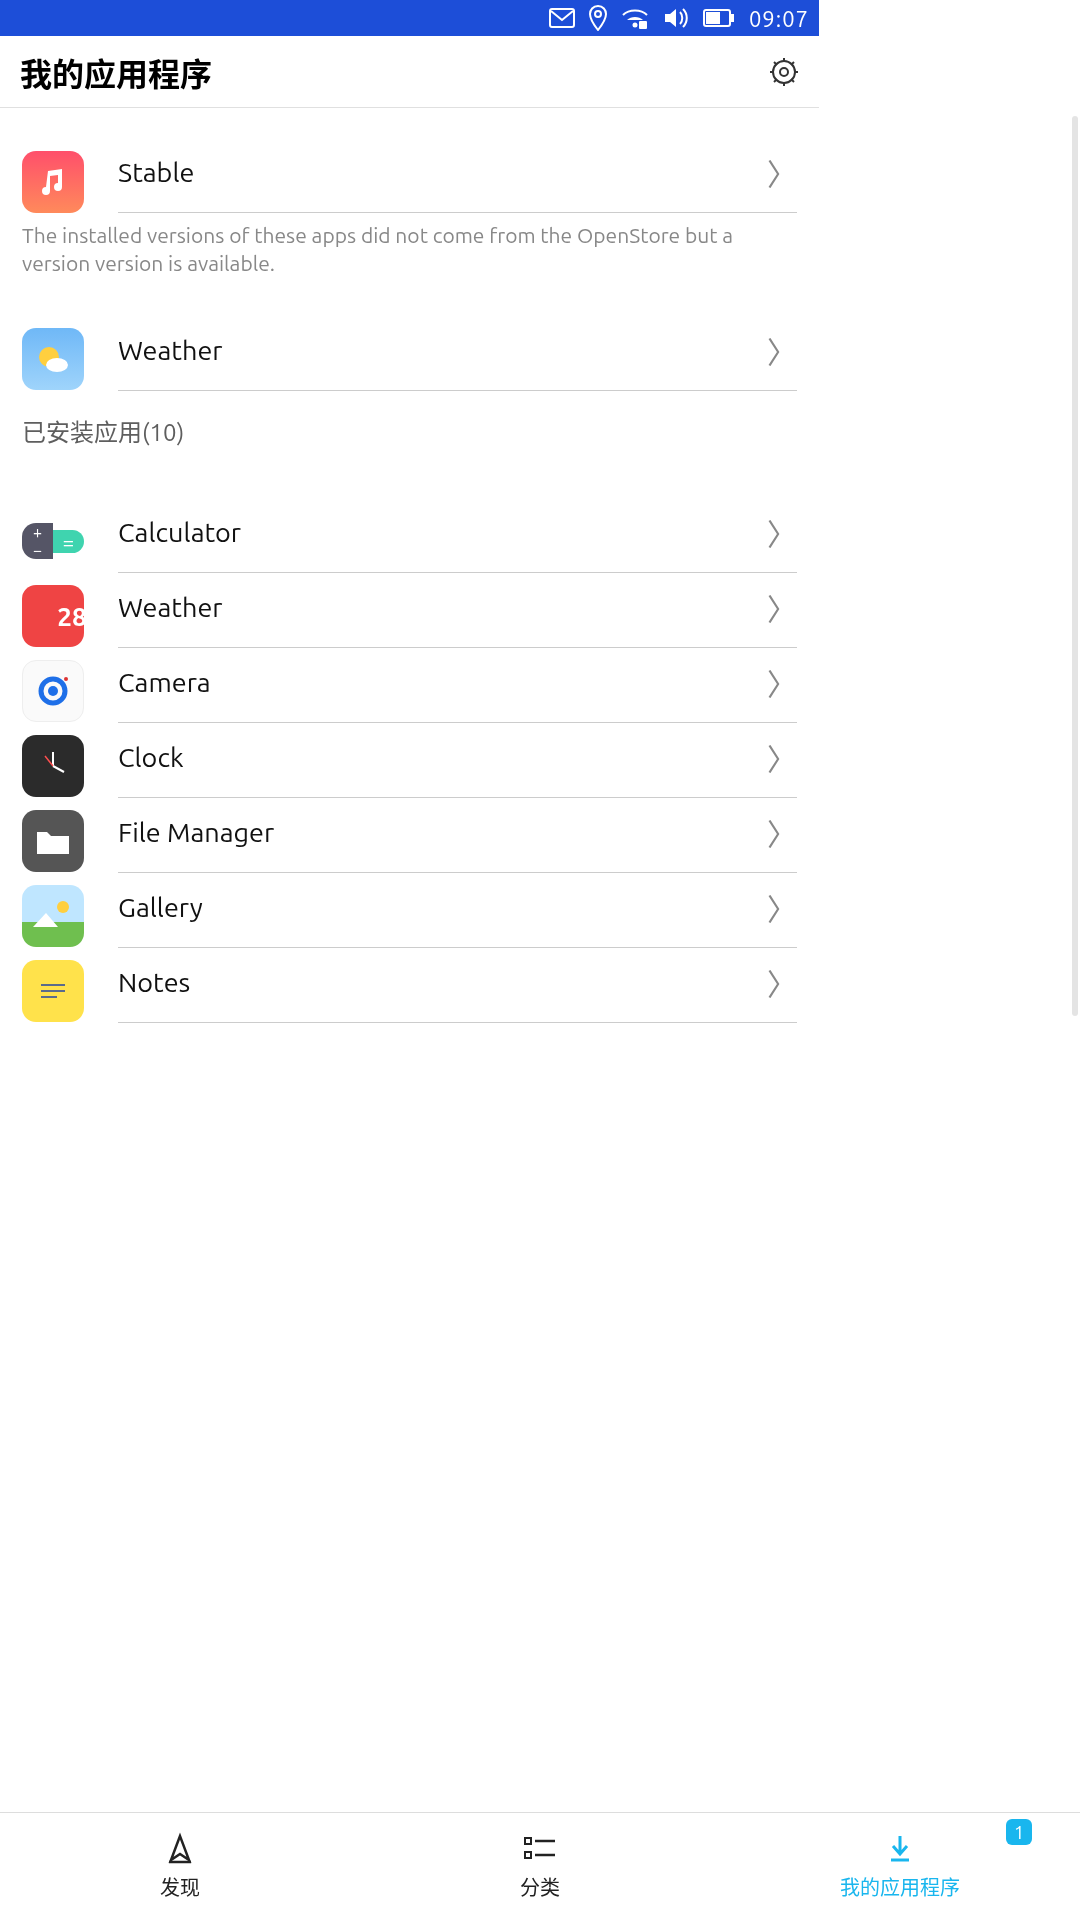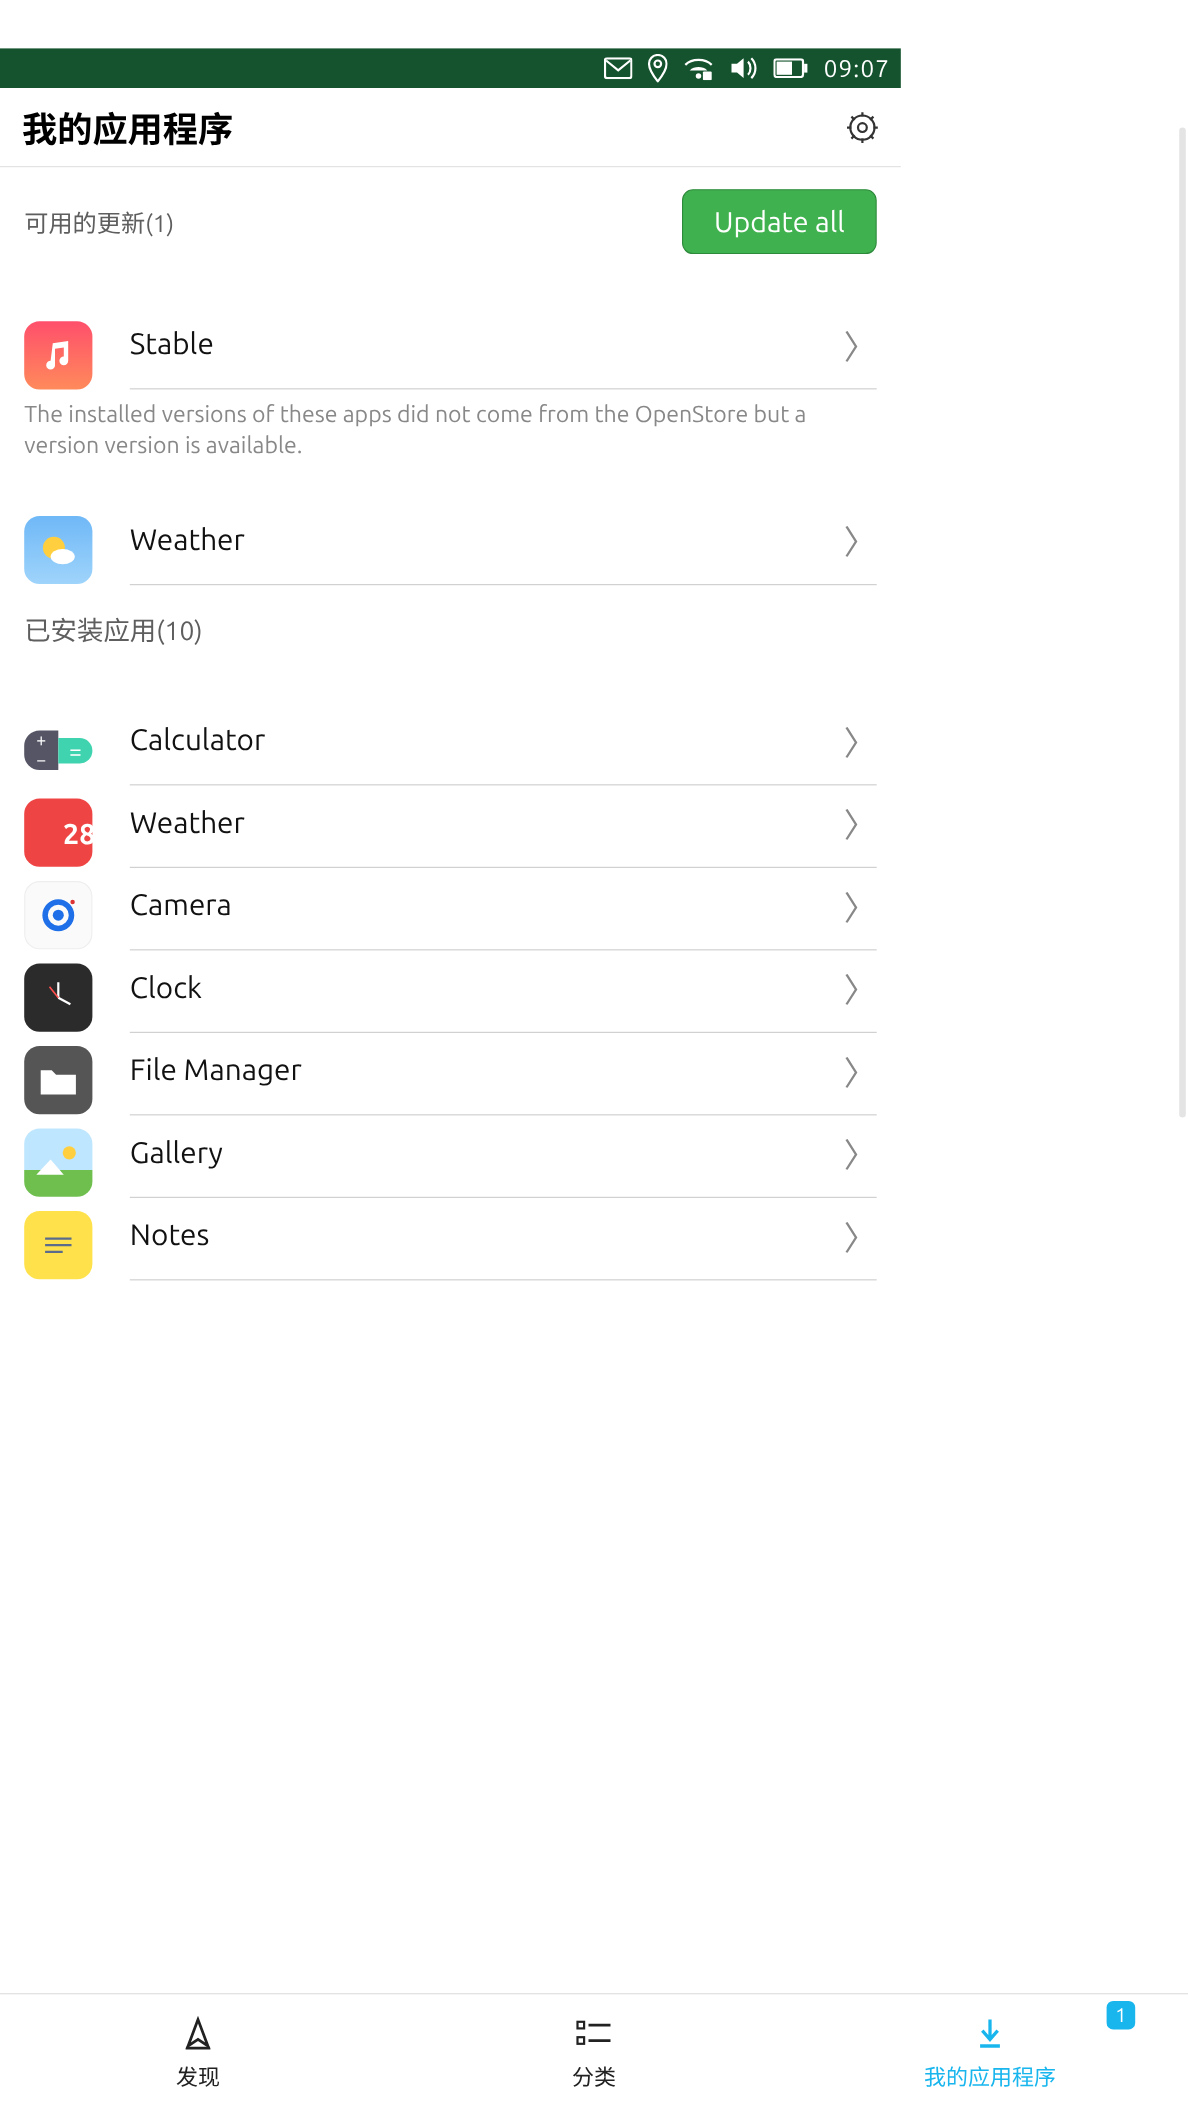--- a/index.html
+++ b/index.html
@@ -1,18 +1,18 @@
 <!DOCTYPE html>
 <html><head>
 <meta charset="utf-8">
 <style>
 * { margin: 0; padding: 0; box-sizing: border-box; font-family: "Ubuntu", "Noto Sans CJK SC", sans-serif; }
 html, body { width: 819px; height: 1456px; background: #fff; overflow: hidden; }
 
-.status-bar { height: 36px; background: #14532d; color: #fff; display: flex; align-items: center; justify-content: flex-end; padding: 0 10px; gap: 14px; font-size: 20px; margin-top: 44px; }
+.status-bar { height: 36px; background: #1d4ed8; color: #fff; display: flex; align-items: center; justify-content: flex-end; padding: 0 10px; gap: 14px; font-size: 20px; }
 .status-bar .icon { display: inline-flex; align-items: center; }
 .status-bar .time { font-size: 22px; letter-spacing: 1px; }
 
 .header { height: 72px; display: flex; align-items: center; justify-content: space-between; padding: 0 20px; border-bottom: 1px solid #e0e0e0; }
 .header .title { font-size: 32px; font-weight: bold; }
 .header .gear { width: 30px; height: 30px; }
 
 .content { height: calc(1456px - 36px - 72px - 108px); overflow-y: auto; padding: 0 0 0 0; }
 
 .sec-updates { display: flex; align-items: center; justify-content: space-between; padding: 20px 22px 18px 22px; }
@@ -111,24 +111,20 @@
           <line x1="22" y1="22" x2="25" y2="25"></line>
           <line x1="5" y1="25" x2="8" y2="22"></line>
           <line x1="22" y1="8" x2="25" y2="5"></line>
         </g>
       </svg>
   </div>
 </div>
 
 <div class="content">
 
-  <div class="sec-updates">
-    <span class="label">可用的更新(1)</span>
-    <button class="update-btn">Update all</button>
-  </div>
   <div class="sep-top"></div>
 
   <div class="app-row">
     <div class="app-icon ic-music">
       <svg width="34" height="34" viewBox="0 0 34 34">
           <path d="M12 6 L26 4 L26 22 A4 4 0 1 1 22 18 L22 10 L14 11 L14 26 A4 4 0 1 1 10 22 Z" fill="#fff"></path>
         </svg>
     </div>
     <div class="label-line">
       <span class="app-label">Stable</span>

